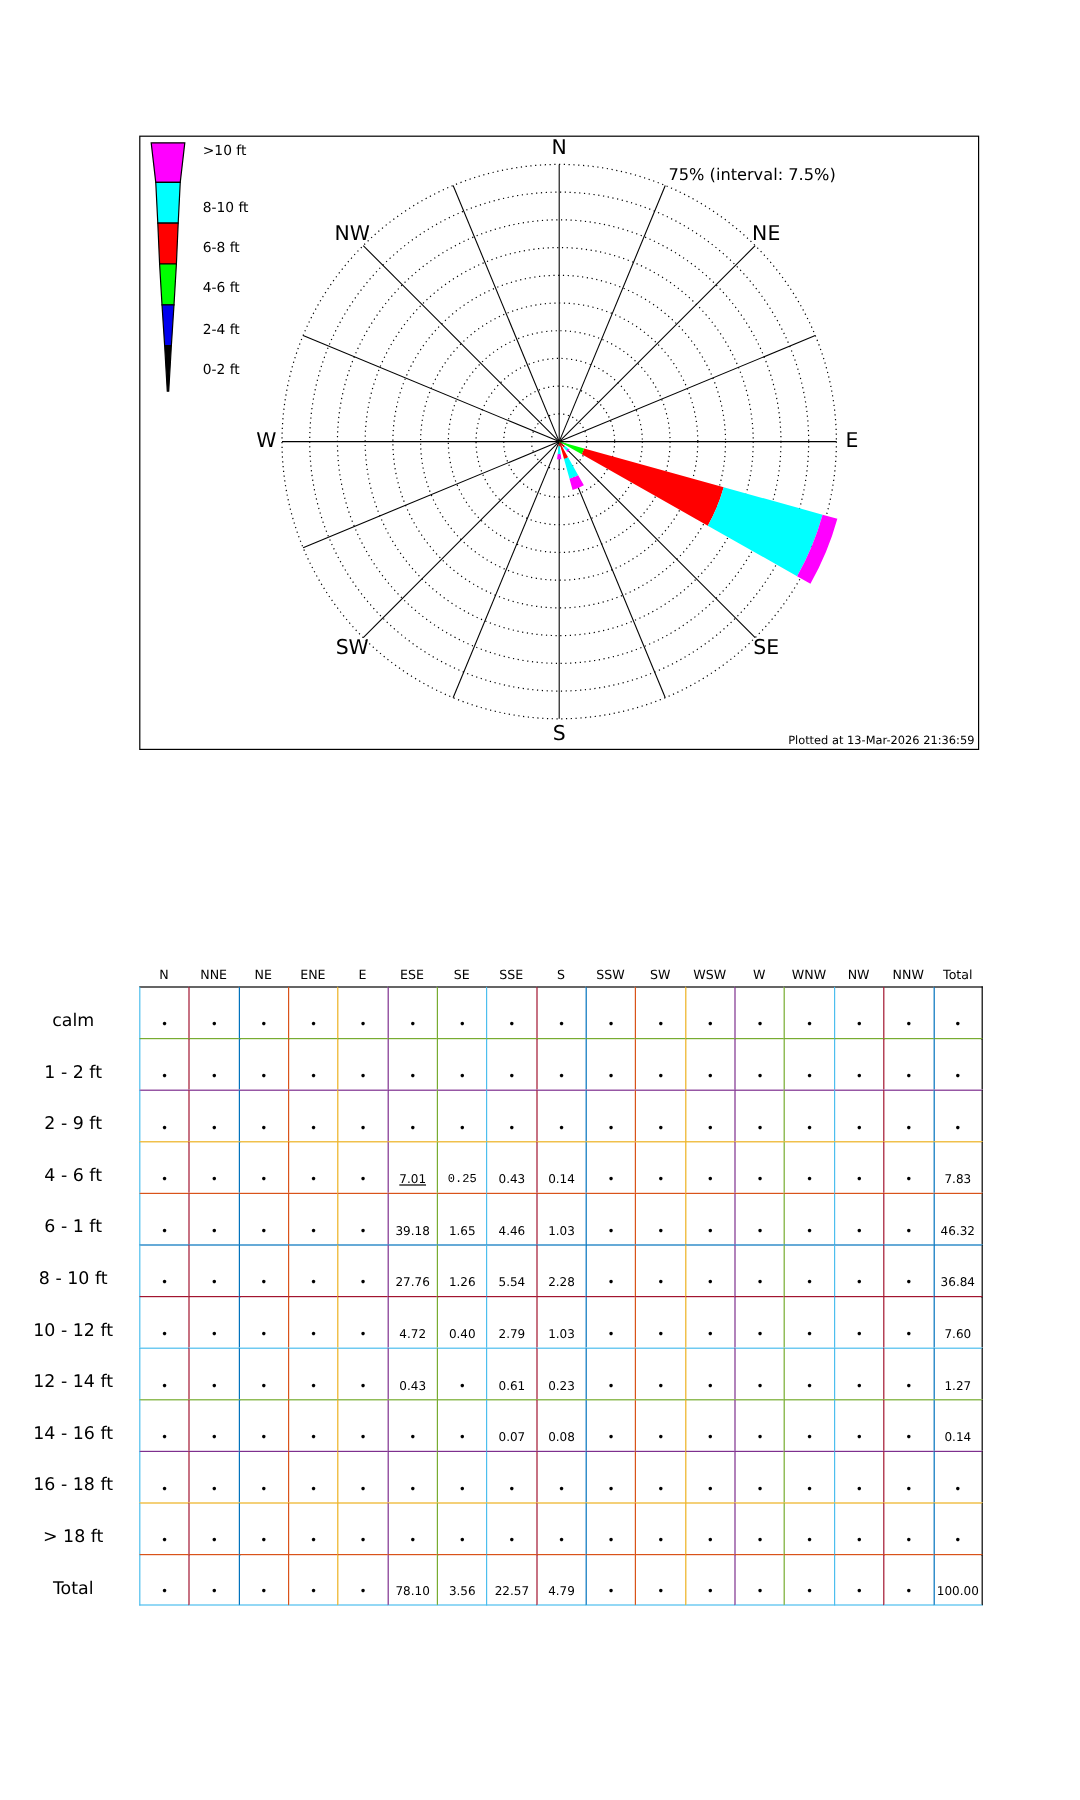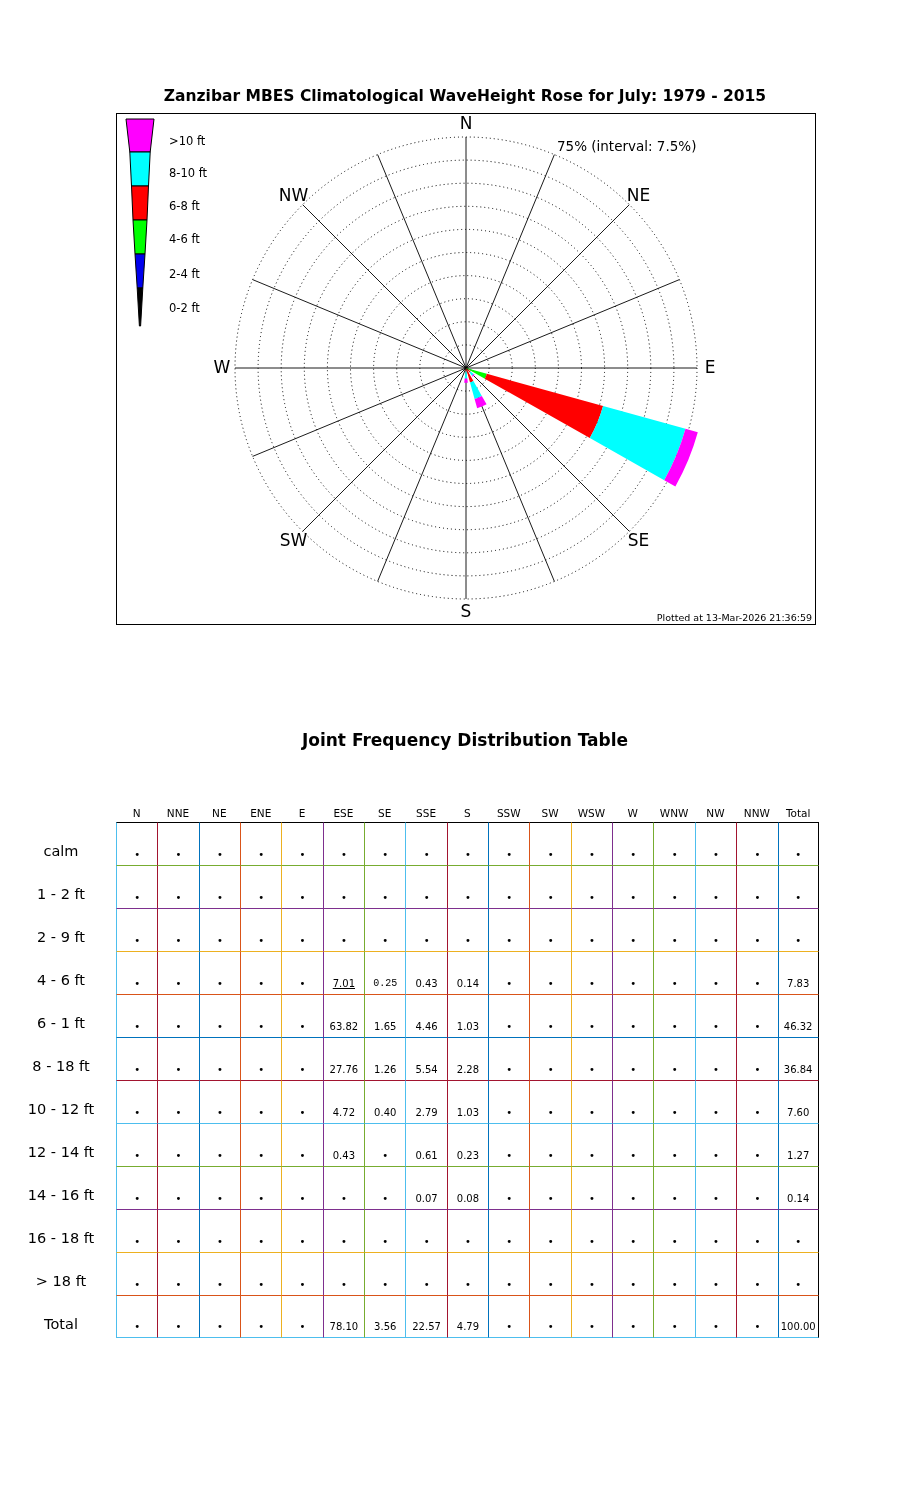--- a/index.html
+++ b/index.html
@@ -26,21 +26,20 @@
       align-items:flex-end;justify-content:center;white-space:nowrap;overflow:visible;}
   .jfd-cell{font-size:10px;padding-bottom:5px;}
   .jfd-head{font-size:10.5px;padding-bottom:3px;}
   .jfd-rowlabel{font-size:14.5px;padding-bottom:6px;}
 </style>
 </head>
 <body>
 
 <div id="canvas">
 
-  <div class="chart-title">Zanzibar MBES Climatological WaveHeight Rose for July: 1979 - 2015</div>
 
   <div class="chart-frame">
     <svg class="rose" id="rose-svg" width="698" height="510" viewBox="0 0 698 510">
         <circle cx="349" cy="254" r="23.1" fill="none" stroke="#000" stroke-width="1" stroke-dasharray="1,3"></circle>
         <circle cx="349" cy="254" r="46.2" fill="none" stroke="#000" stroke-width="1" stroke-dasharray="1,3"></circle>
         <circle cx="349" cy="254" r="69.3" fill="none" stroke="#000" stroke-width="1" stroke-dasharray="1,3"></circle>
         <circle cx="349" cy="254" r="92.4" fill="none" stroke="#000" stroke-width="1" stroke-dasharray="1,3"></circle>
         <circle cx="349" cy="254" r="115.5" fill="none" stroke="#000" stroke-width="1" stroke-dasharray="1,3"></circle>
         <circle cx="349" cy="254" r="138.6" fill="none" stroke="#000" stroke-width="1" stroke-dasharray="1,3"></circle>
         <circle cx="349" cy="254" r="161.7" fill="none" stroke="#000" stroke-width="1" stroke-dasharray="1,3"></circle>
@@ -91,34 +90,33 @@
 
     <div class="legend" id="legend">
         <svg width="36" height="212" style="position: absolute; left: 0px; top: 0px;">
           <polygon points="1,1 29,1 25.2,34 4.800000000000001,34" fill="#ff00ff" stroke="#000" stroke-width="1"></polygon>
           <polygon points="4.800000000000001,34 25.2,34 23.5,68 6.5,68" fill="#00ffff" stroke="#000" stroke-width="1"></polygon>
           <polygon points="6.5,68 23.5,68 22,102 8,102" fill="#ff0000" stroke="#000" stroke-width="1"></polygon>
           <polygon points="8,102 22,102 20,136 10,136" fill="#00ff00" stroke="#000" stroke-width="1"></polygon>
           <polygon points="10,136 20,136 17.8,170 12.2,170" fill="#0000ee" stroke="#000" stroke-width="1"></polygon>
           <polygon points="12.2,170 17.8,170 15.6,208 14.4,208" fill="#000000" stroke="#000" stroke-width="1"></polygon>
         </svg>
-        <span class="legend-label" style="top: 16px;">&gt;10 ft</span>
+        <span class="legend-label" style="top: 0;">&gt;10 ft</span>
         <span class="legend-label" style="top: 48px;">8-10 ft</span>
         <span class="legend-label" style="top: 81px;">6-8 ft</span>
         <span class="legend-label" style="top: 114px;">4-6 ft</span>
         <span class="legend-label" style="top: 149px;">2-4 ft</span>
         <span class="legend-label" style="top: 183px;">0-2 ft</span>
       </div>
 
     <div class="annotation">75% (interval: 7.5%)</div>
 
     <div class="footnote">Plotted at 13-Mar-2026 21:36:59</div>
   </div>
 
-  <div class="table-title">Joint Frequency Distribution Table</div>
 
   <div id="jfd-grid" style="grid-template-columns: 110px repeat(17, 41.35px); grid-template-rows: 20px repeat(12, 43px);">
       <div class="jfd-head"></div>
       <div class="jfd-head">N</div>
       <div class="jfd-head">NNE</div>
       <div class="jfd-head">NE</div>
       <div class="jfd-head">ENE</div>
       <div class="jfd-head">E</div>
       <div class="jfd-head">ESE</div>
       <div class="jfd-head">SE</div>
@@ -203,33 +201,33 @@
       <div class="jfd-cell" style="border-top: 1px solid rgb(237, 177, 32); border-left: 1px solid rgb(119, 172, 48); font-size: 10px;">•</div>
       <div class="jfd-cell" style="border-top: 1px solid rgb(237, 177, 32); border-left: 1px solid rgb(77, 190, 238); font-size: 10px;">•</div>
       <div class="jfd-cell" style="border-top: 1px solid rgb(237, 177, 32); border-left: 1px solid rgb(162, 20, 47); font-size: 10px;">•</div>
       <div class="jfd-cell" style="border-top: 1px solid rgb(237, 177, 32); border-left: 1px solid rgb(0, 114, 189); border-right: 1px solid rgb(0, 0, 0);">7.83</div>
       <div class="jfd-rowlabel">6 - 1  ft</div>
       <div class="jfd-cell" style="border-top: 1px solid rgb(217, 83, 25); border-left: 1px solid rgb(77, 190, 238); font-size: 10px;">•</div>
       <div class="jfd-cell" style="border-top: 1px solid rgb(217, 83, 25); border-left: 1px solid rgb(162, 20, 47); font-size: 10px;">•</div>
       <div class="jfd-cell" style="border-top: 1px solid rgb(217, 83, 25); border-left: 1px solid rgb(0, 114, 189); font-size: 10px;">•</div>
       <div class="jfd-cell" style="border-top: 1px solid rgb(217, 83, 25); border-left: 1px solid rgb(217, 83, 25); font-size: 10px;">•</div>
       <div class="jfd-cell" style="border-top: 1px solid rgb(217, 83, 25); border-left: 1px solid rgb(237, 177, 32); font-size: 10px;">•</div>
-      <div class="jfd-cell" style="border-top: 1px solid rgb(217, 83, 25); border-left: 1px solid rgb(126, 47, 142);">63.82</div>
+      <div class="jfd-cell" style="border-top: 1px solid rgb(217, 83, 25); border-left: 1px solid rgb(126, 47, 142);">39.18</div>
       <div class="jfd-cell" style="border-top: 1px solid rgb(217, 83, 25); border-left: 1px solid rgb(119, 172, 48);">1.65</div>
       <div class="jfd-cell" style="border-top: 1px solid rgb(217, 83, 25); border-left: 1px solid rgb(77, 190, 238);">4.46</div>
       <div class="jfd-cell" style="border-top: 1px solid rgb(217, 83, 25); border-left: 1px solid rgb(162, 20, 47);">1.03</div>
       <div class="jfd-cell" style="border-top: 1px solid rgb(217, 83, 25); border-left: 1px solid rgb(0, 114, 189); font-size: 10px;">•</div>
       <div class="jfd-cell" style="border-top: 1px solid rgb(217, 83, 25); border-left: 1px solid rgb(217, 83, 25); font-size: 10px;">•</div>
       <div class="jfd-cell" style="border-top: 1px solid rgb(217, 83, 25); border-left: 1px solid rgb(237, 177, 32); font-size: 10px;">•</div>
       <div class="jfd-cell" style="border-top: 1px solid rgb(217, 83, 25); border-left: 1px solid rgb(126, 47, 142); font-size: 10px;">•</div>
       <div class="jfd-cell" style="border-top: 1px solid rgb(217, 83, 25); border-left: 1px solid rgb(119, 172, 48); font-size: 10px;">•</div>
       <div class="jfd-cell" style="border-top: 1px solid rgb(217, 83, 25); border-left: 1px solid rgb(77, 190, 238); font-size: 10px;">•</div>
       <div class="jfd-cell" style="border-top: 1px solid rgb(217, 83, 25); border-left: 1px solid rgb(162, 20, 47); font-size: 10px;">•</div>
       <div class="jfd-cell" style="border-top: 1px solid rgb(217, 83, 25); border-left: 1px solid rgb(0, 114, 189); border-right: 1px solid rgb(0, 0, 0);">46.32</div>
-      <div class="jfd-rowlabel">8 - 18 ft</div>
+      <div class="jfd-rowlabel">8 - 10 ft</div>
       <div class="jfd-cell" style="border-top: 1px solid rgb(0, 114, 189); border-left: 1px solid rgb(77, 190, 238); font-size: 10px;">•</div>
       <div class="jfd-cell" style="border-top: 1px solid rgb(0, 114, 189); border-left: 1px solid rgb(162, 20, 47); font-size: 10px;">•</div>
       <div class="jfd-cell" style="border-top: 1px solid rgb(0, 114, 189); border-left: 1px solid rgb(0, 114, 189); font-size: 10px;">•</div>
       <div class="jfd-cell" style="border-top: 1px solid rgb(0, 114, 189); border-left: 1px solid rgb(217, 83, 25); font-size: 10px;">•</div>
       <div class="jfd-cell" style="border-top: 1px solid rgb(0, 114, 189); border-left: 1px solid rgb(237, 177, 32); font-size: 10px;">•</div>
       <div class="jfd-cell" style="border-top: 1px solid rgb(0, 114, 189); border-left: 1px solid rgb(126, 47, 142);">27.76</div>
       <div class="jfd-cell" style="border-top: 1px solid rgb(0, 114, 189); border-left: 1px solid rgb(119, 172, 48);">1.26</div>
       <div class="jfd-cell" style="border-top: 1px solid rgb(0, 114, 189); border-left: 1px solid rgb(77, 190, 238);">5.54</div>
       <div class="jfd-cell" style="border-top: 1px solid rgb(0, 114, 189); border-left: 1px solid rgb(162, 20, 47);">2.28</div>
       <div class="jfd-cell" style="border-top: 1px solid rgb(0, 114, 189); border-left: 1px solid rgb(0, 114, 189); font-size: 10px;">•</div>

